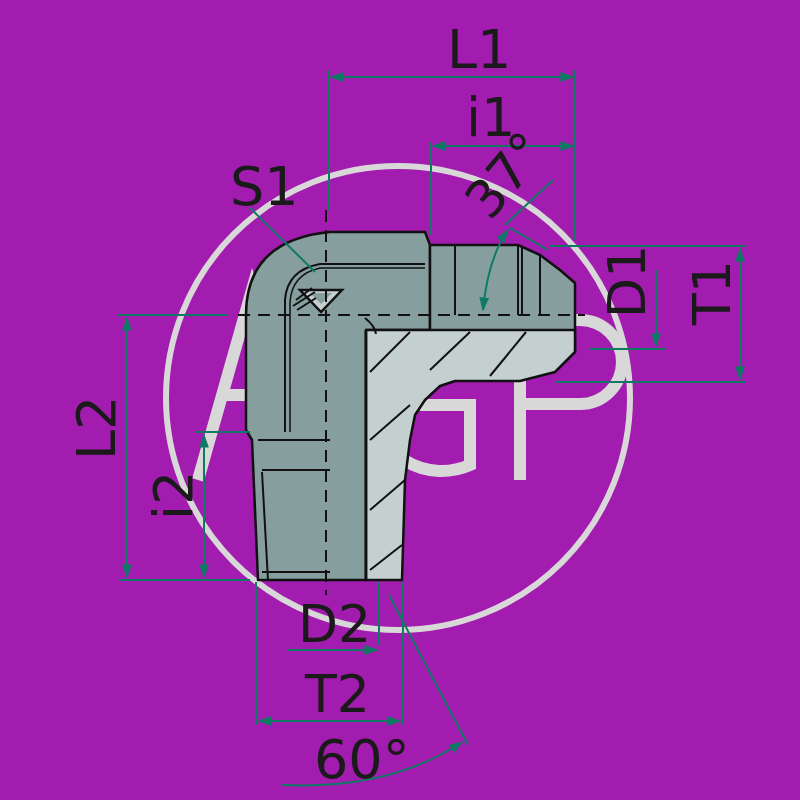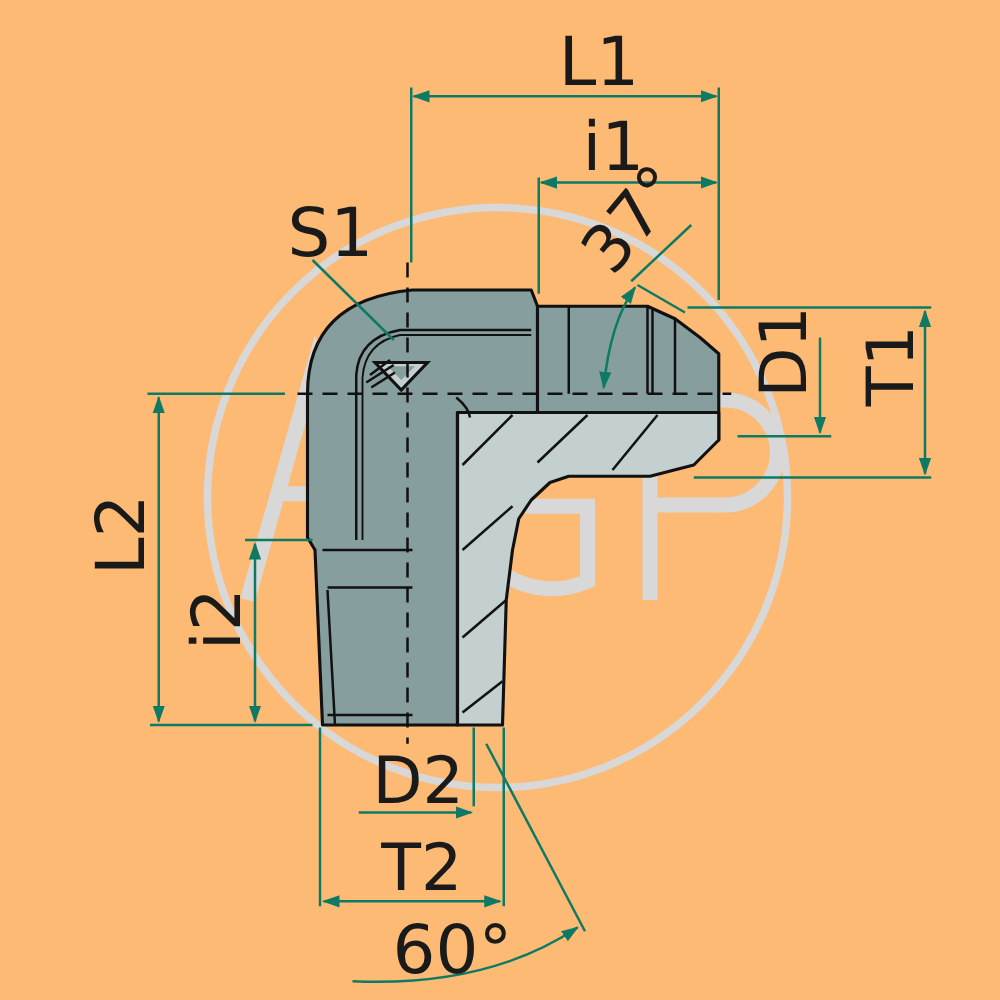--- a/index.html
+++ b/index.html
@@ -1,16 +1,16 @@
 <!DOCTYPE html>
 <html><head>
 <meta charset="utf-8">
 <style>
   html, body { margin:0; padding:0; background:#ffffff; }
-  #stage { position:relative; width:800px; height:800px; overflow:hidden; background:#fdba74; }
+  #stage { position:relative; width:800px; height:800px; overflow:hidden; background:#a21caf; }
   svg { position:absolute; left:0; top:0; }
   .lbl { font-family:"DejaVu Sans", sans-serif; fill:#1a1a1a; }
 </style>
 </head>
 <body>
 
 <div id="stage">
 <svg width="800" height="800" viewBox="0 0 800 800">
   <defs>
     <marker id="arr" viewBox="0 0 10 10" refX="9" refY="5" markerWidth="7" markerHeight="7" orient="auto-start-reverse">

